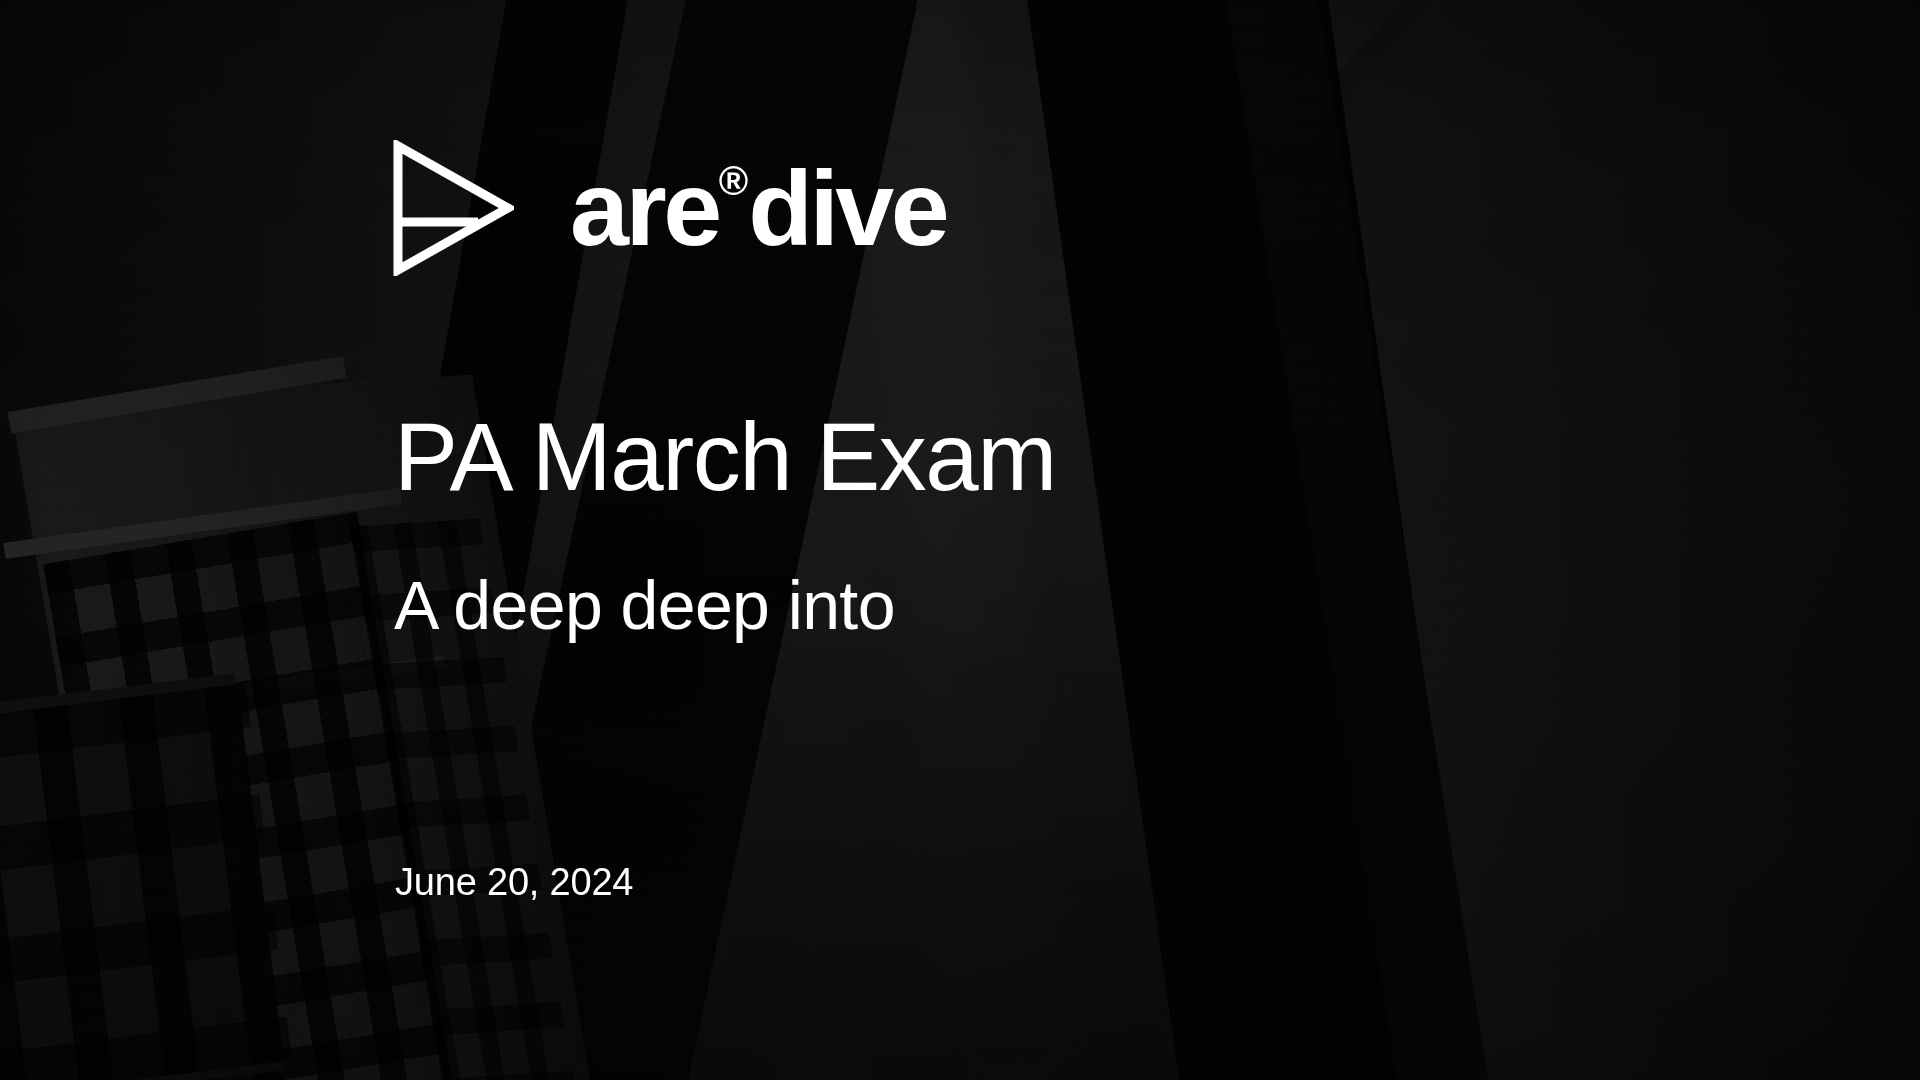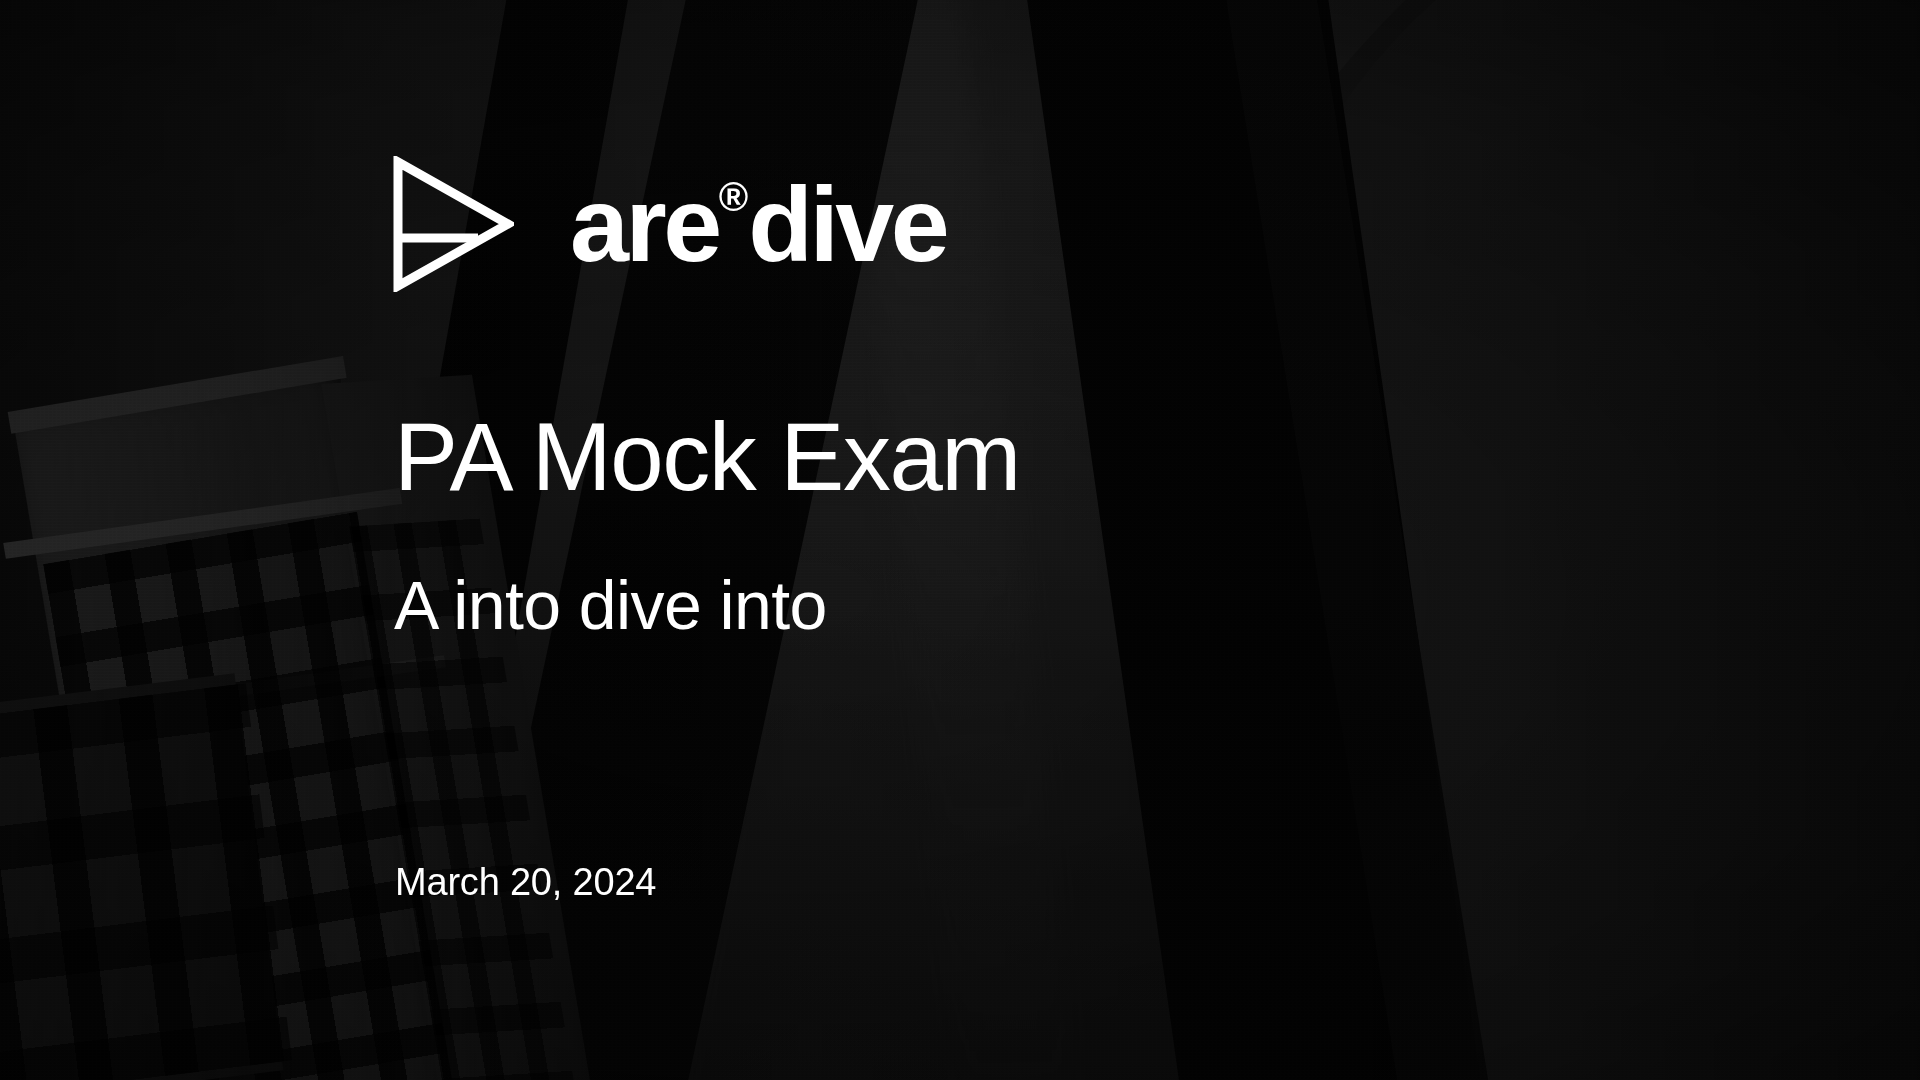--- a/index.html
+++ b/index.html
@@ -208,21 +208,21 @@
   
   .content {
     position:absolute;
     left:392px; top:0;
     width:1300px; height:1080px;
     z-index:10;
   }
 
   
   .brand {
-    position:absolute; left:0; top:156px;
+    position:absolute; left:0; top:140px;
     display:flex; align-items:center; gap:56px;
   }
   .brand-mark { width:122px; height:136px; display:block; flex:none; }
   .brand-word {
     color:#ffffff;
     font-size:106px;
     font-weight:700;
     letter-spacing:-3.5px;
     line-height:1;
     white-space:nowrap;
@@ -316,24 +316,24 @@
 
         <line x1="8" y1="82" x2="86" y2="82" stroke="#ffffff" stroke-width="9"></line>
       </svg>
       <div class="brand-word">
         <span>are</span>
           <span class="reg">®</span>
           <span>dive</span>
       </div>
     </div>
 
-    <h1 class="headline">PA Mock Exam</h1>
+    <h1 class="headline">PA March Exam</h1>
 
     <div class="subhead">
-      <span class="subhead-line">A into dive into</span>
+      <span class="subhead-line">A deep deep into</span>
     </div>
 
     <div class="meta">
-      <span class="meta-line">March 20, 2024</span>
+      <span class="meta-line">June 20, 2024</span>
     </div>
 
   </div>
 </div>
 
 </body></html>

